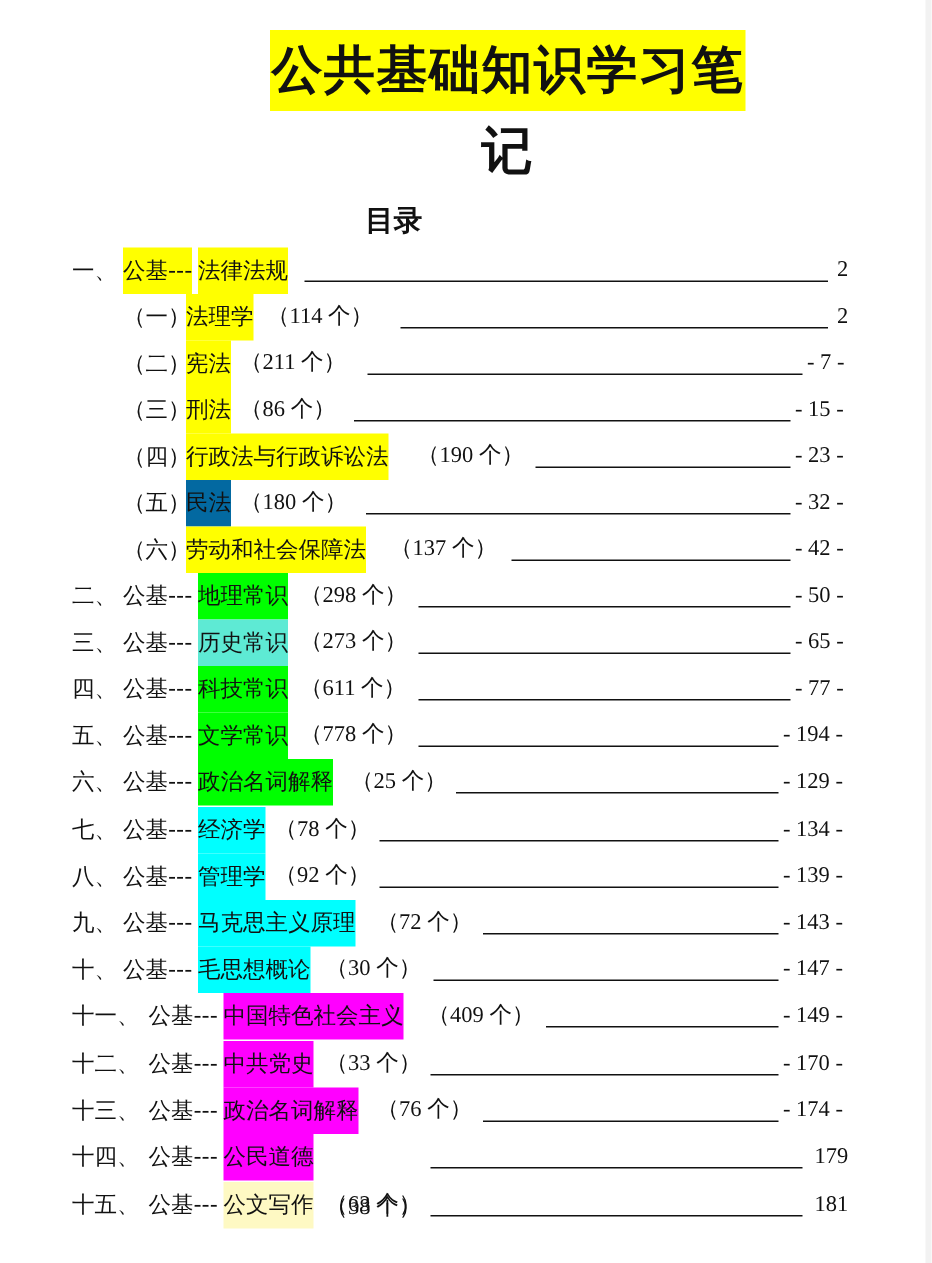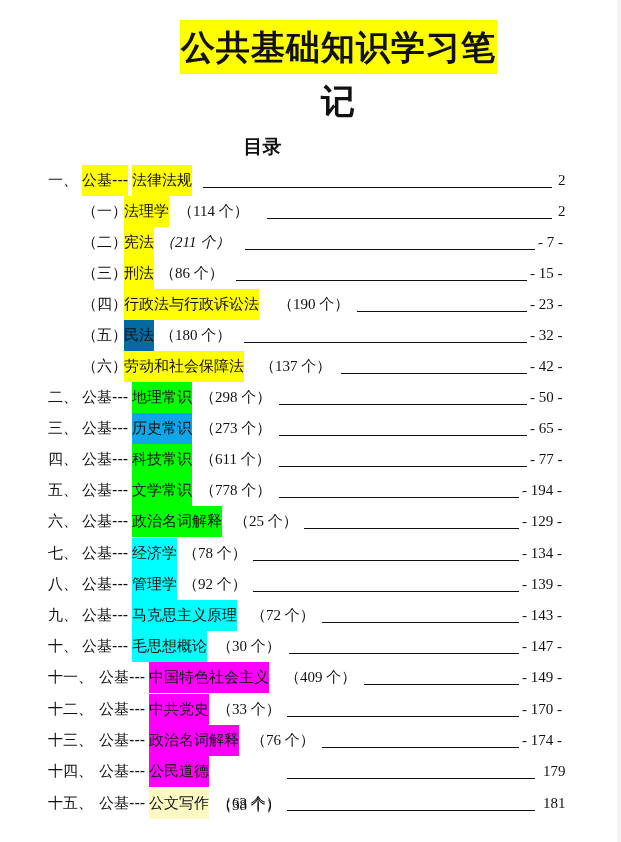--- a/index.html
+++ b/index.html
@@ -45,21 +45,21 @@
     <div class="row" style="top: 196px;">
       <span class="prefix" style="left: 82px;">（一）</span>
       <span class="title-text hl" style="left: 124px; background: rgb(255, 255, 0);">法理学</span>
       <span class="count" style="left: 178px;">（114 个）</span>
       <div class="leader" style="left: 267px; width: 285px;"></div>
       <span class="pageno" style="left: 558px;">2</span>
     </div>
     <div class="row" style="top: 227px;">
       <span class="prefix" style="left: 82px;">（二）</span>
       <span class="title-text hl" style="left: 124px; background: rgb(255, 255, 0);">宪法</span>
-      <span class="count" style="left: 160px; font-style: italic;">（211 个）</span>
+      <span class="count" style="left: 160px;">（211 个）</span>
       <div class="leader" style="left: 245px; width: 290px;"></div>
       <span class="pageno" style="left: 538px;">- 7 -</span>
     </div>
     <div class="row" style="top: 258px;">
       <span class="prefix" style="left: 82px;">（三）</span>
       <span class="title-text hl" style="left: 124px; background: rgb(255, 255, 0);">刑法</span>
       <span class="count" style="left: 160px;">（86 个）</span>
       <div class="leader" style="left: 236px; width: 291px;"></div>
       <span class="pageno" style="left: 530px;">- 15 -</span>
     </div>
@@ -88,21 +88,21 @@
       <span class="prefix" style="left: 48px;">二、</span>
       <span class="prefix" style="left: 82px;">公基---</span>
       <span class="title-text hl" style="left: 132px; background: rgb(0, 255, 0);">地理常识</span>
       <span class="count" style="left: 200px;">（298 个）</span>
       <div class="leader" style="left: 279px; width: 248px;"></div>
       <span class="pageno" style="left: 530px;">- 50 -</span>
     </div>
     <div class="row" style="top: 413px;">
       <span class="prefix" style="left: 48px;">三、</span>
       <span class="prefix" style="left: 82px;">公基---</span>
-      <span class="title-text hl" style="left: 132px; background: #0ea5e9;">历史常识</span>
+      <span class="title-text hl" style="left: 132px; background: #5eead4;">历史常识</span>
       <span class="count" style="left: 200px;">（273 个）</span>
       <div class="leader" style="left: 279px; width: 248px;"></div>
       <span class="pageno" style="left: 530px;">- 65 -</span>
     </div>
     <div class="row" style="top: 444px;">
       <span class="prefix" style="left: 48px;">四、</span>
       <span class="prefix" style="left: 82px;">公基---</span>
       <span class="title-text hl" style="left: 132px; background: rgb(0, 255, 0);">科技常识</span>
       <span class="count" style="left: 200px;">（611 个）</span>
       <div class="leader" style="left: 279px; width: 248px;"></div>

